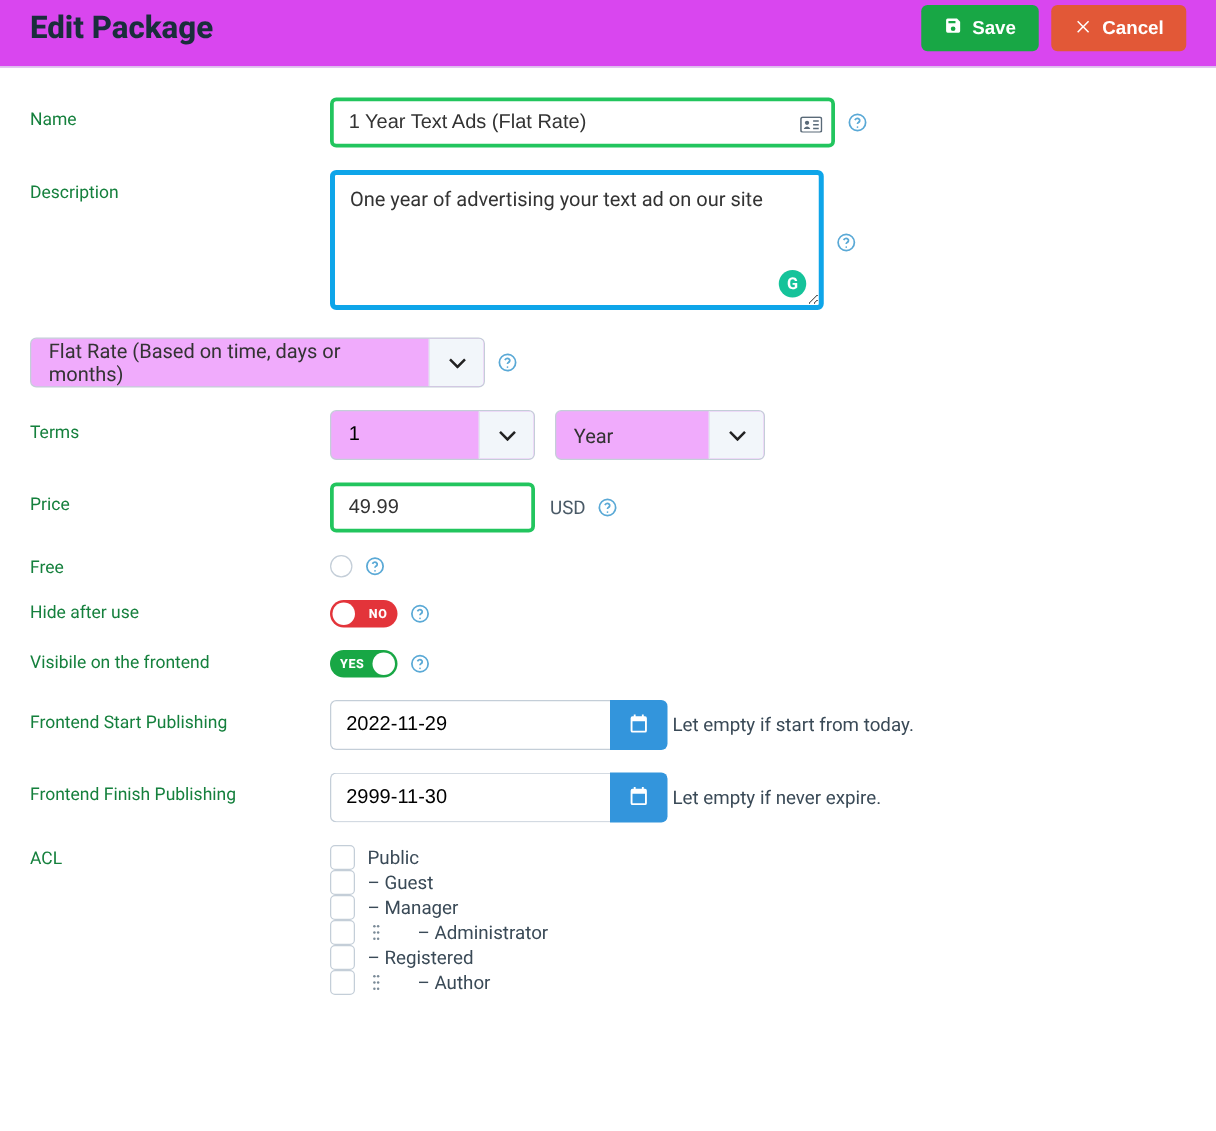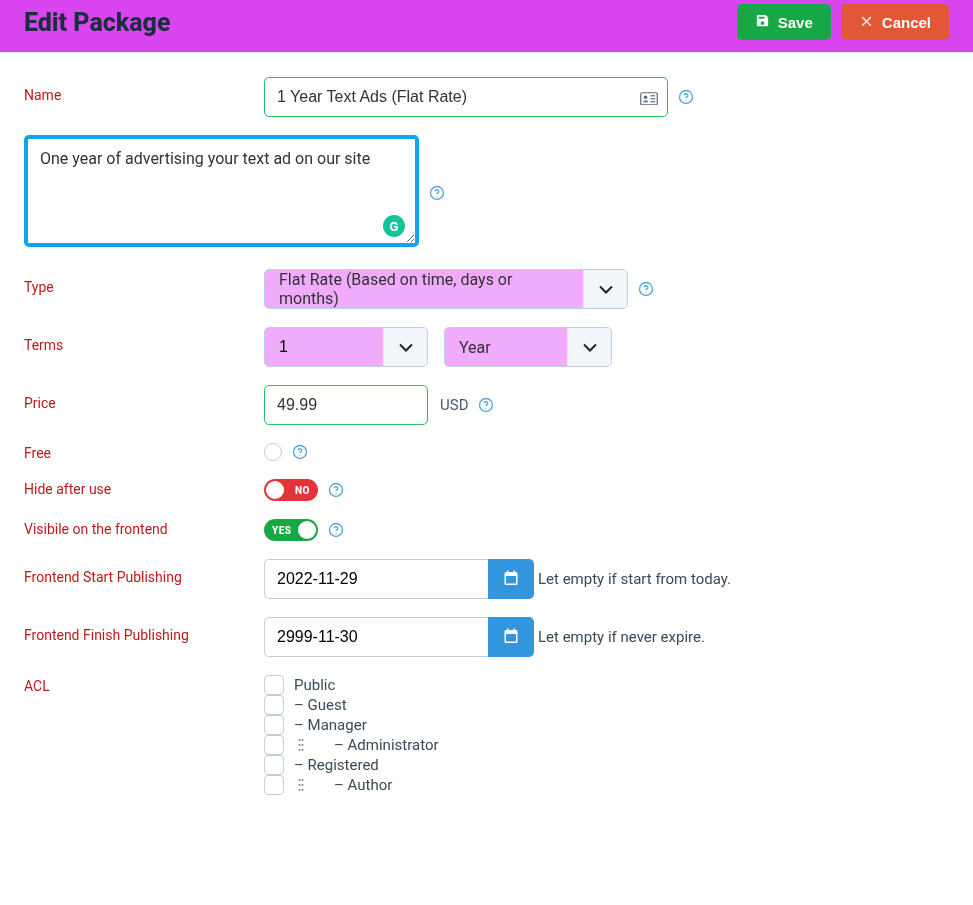--- a/index.html
+++ b/index.html
@@ -40,34 +40,34 @@
     .btn svg { width: 15px; height: 15px; }
     .form-area { padding: 24px; }
     .row {
       display: flex;
       margin-bottom: 18px;
       align-items: flex-start;
     }
     .row-label {
       width: 240px;
       font-size: 14px;
-      color: #b91c1c;
+      color: #15803d;
       padding-top: 10px;
     }
     .row-label.top { padding-top: 2px; }
     .row-content {
       flex: 1;
       display: flex;
       align-items: center;
       gap: 10px;
       flex-wrap: wrap;
     }
     .text-input {
       height: 40px;
-      border: 1px solid #22c55e;
+      border: 3px solid #22c55e;
       border-radius: 5px;
       padding: 0 12px;
       font-size: 16px;
       color: #333;
       background: #fff;
     }
     .name-input-wrap {
       position: relative;
       width: 404px;
     }
@@ -272,37 +272,37 @@
         <svg viewBox="0 0 16 16" fill="none" stroke="currentColor" stroke-width="1.4">
             <circle cx="8" cy="8" r="6.5"></circle>
             <path d="M6 6.1a2 2 0 0 1 3.2-.9c.5.4.8 1 .5 1.7-.2.6-.8.9-1.2 1.2-.4.3-.5.6-.5 1.1"></path>
             <circle cx="8" cy="11.6" r=".7" fill="currentColor" stroke="none"></circle>
           </svg>
       </span>
     </div>
   </div>
 
   <div class="row">
+    <div class="row-label">Description</div>
     <div class="row-content">
       <div class="textarea-wrap">
         <textarea class="textarea" style="">One year of advertising your text ad on our site</textarea>
         <span class="grammarly-badge">G</span>
       </div>
       <span class="help-icon">
         <svg viewBox="0 0 16 16" fill="none" stroke="currentColor" stroke-width="1.4">
             <circle cx="8" cy="8" r="6.5"></circle>
             <path d="M6 6.1a2 2 0 0 1 3.2-.9c.5.4.8 1 .5 1.7-.2.6-.8.9-1.2 1.2-.4.3-.5.6-.5 1.1"></path>
             <circle cx="8" cy="11.6" r=".7" fill="currentColor" stroke="none"></circle>
           </svg>
       </span>
     </div>
   </div>
 
   <div class="row">
-    <div class="row-label">Type</div>
     <div class="row-content">
       <div class="select-wrap type-select">
         <div class="select-display">Flat Rate (Based on time, days or months)</div>
         <div class="select-arrow">
           <svg viewBox="0 0 14 9" fill="none" stroke="#222" stroke-width="2">
               <path d="M1 1.5 7 7.5l6-6"></path>
             </svg>
         </div>
       </div>
       <span class="help-icon">

